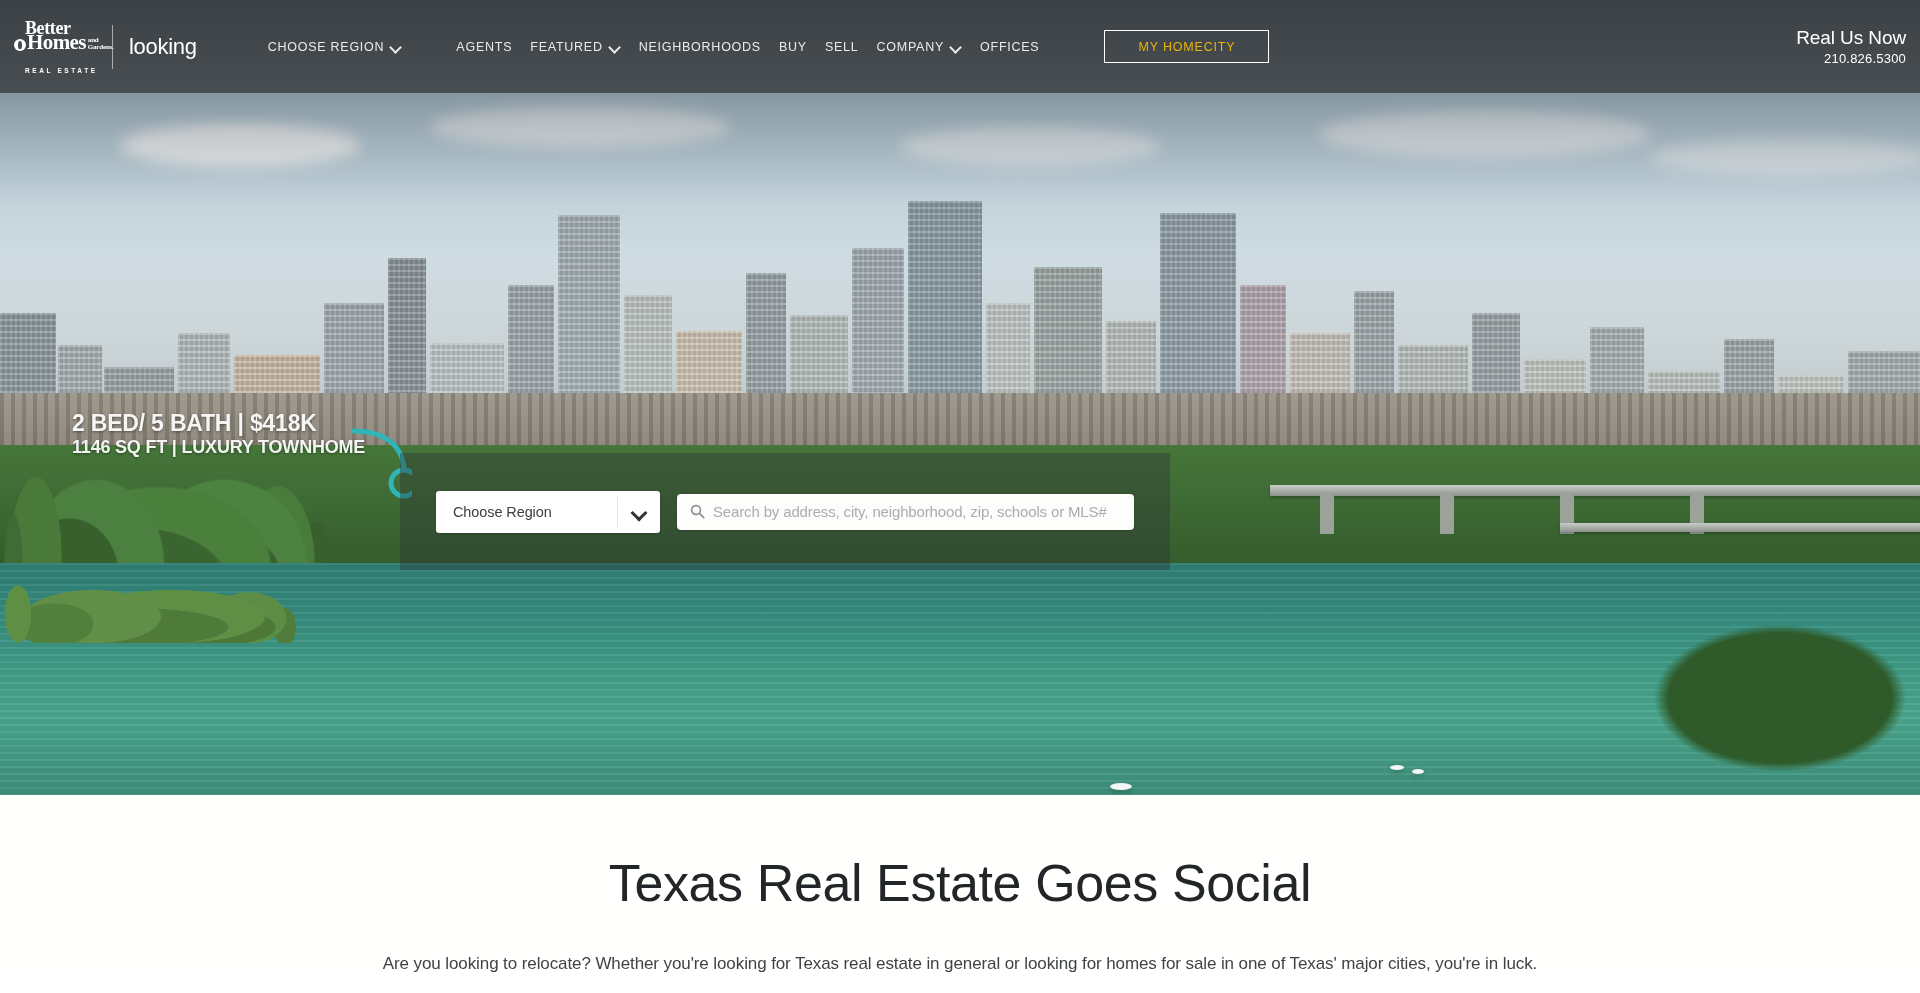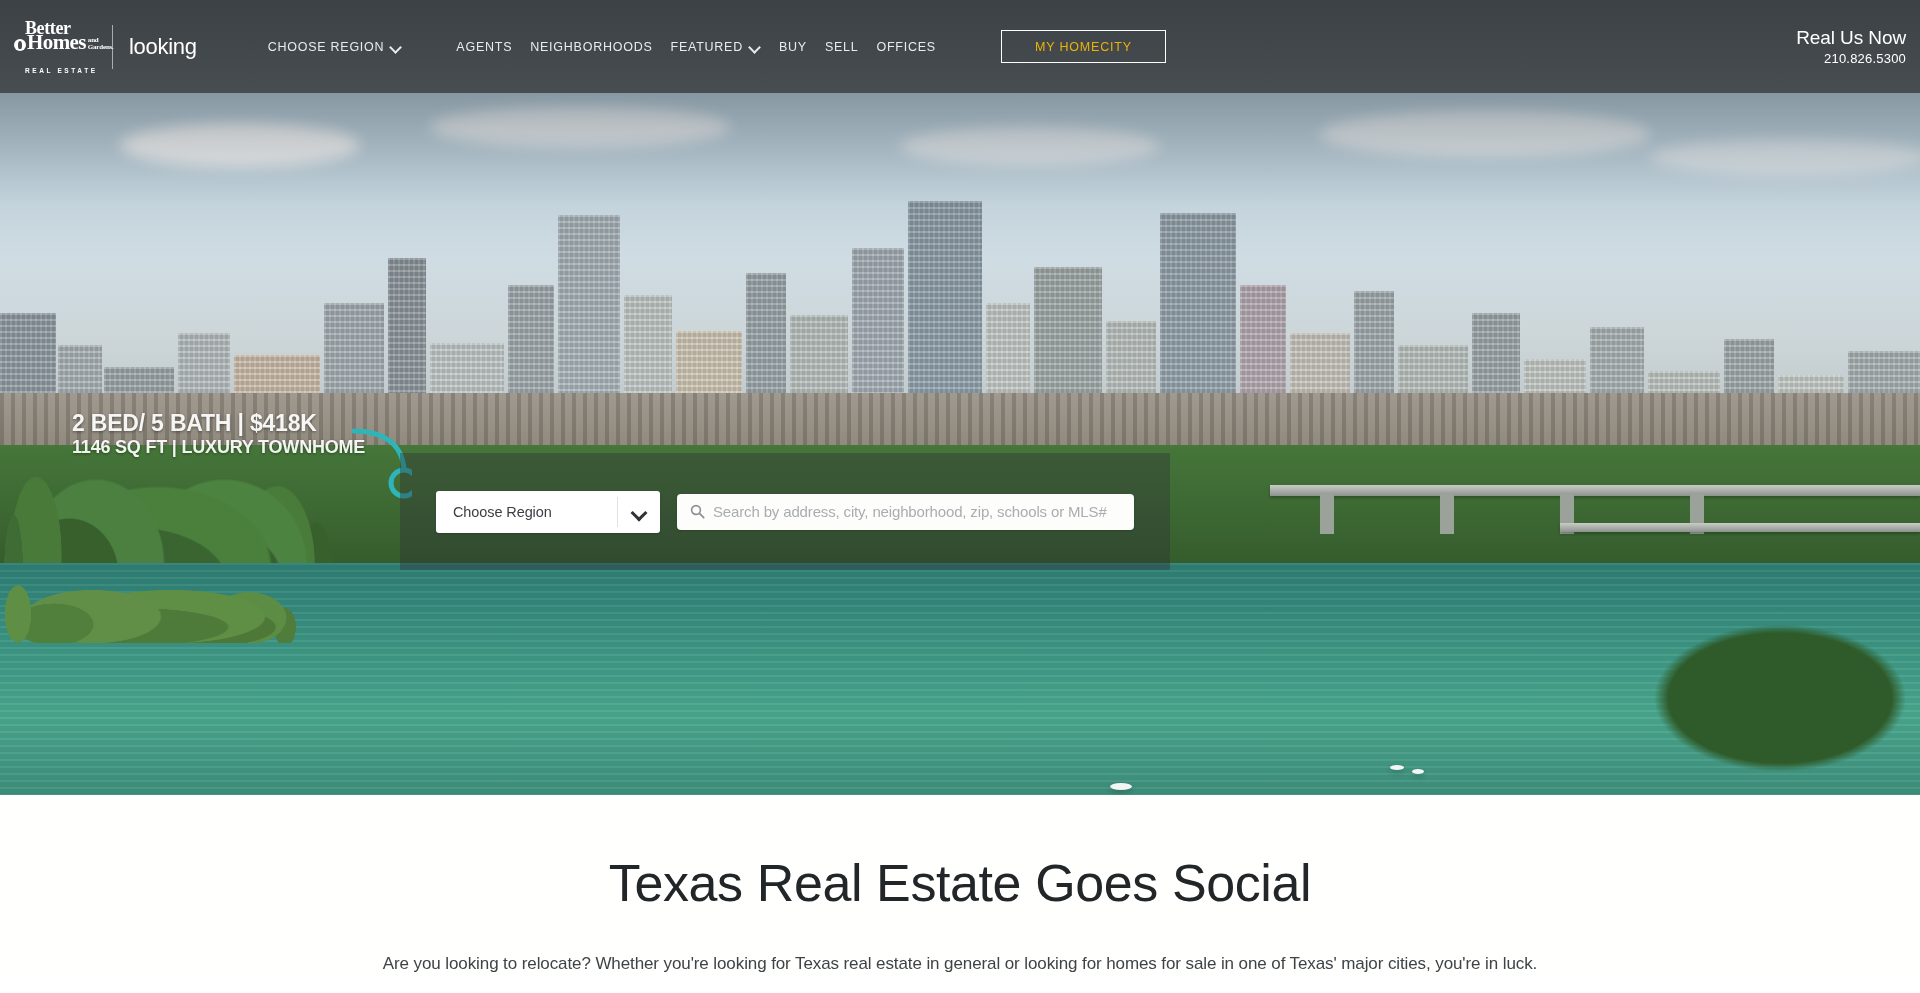--- a/index.html
+++ b/index.html
@@ -474,31 +474,35 @@
 
     <nav class="main-nav">
       <a class="nav-item first" href="#">
         <span>CHOOSE REGION</span>
         <span class="caret"></span>
       </a>
       <a class="nav-item" href="#">
         <span>AGENTS</span>
       </a>
       <a class="nav-item" href="#">
-        <span>NEIGHBORHOODS</span>
-      </a>
-      <a class="nav-item" href="#">
         <span>FEATURED</span>
         <span class="caret"></span>
       </a>
       <a class="nav-item" href="#">
+        <span>NEIGHBORHOODS</span>
+      </a>
+      <a class="nav-item" href="#">
         <span>BUY</span>
       </a>
       <a class="nav-item" href="#">
         <span>SELL</span>
+      </a>
+      <a class="nav-item" href="#">
+        <span>COMPANY</span>
+        <span class="caret"></span>
       </a>
       <a class="nav-item" href="#">
         <span>OFFICES</span>
       </a>
 
       <button class="my-homecity-btn">MY HOMECITY</button>
     </nav>
 
     <a class="call-block" href="#">
       <span class="call-title">Real Us Now</span>

